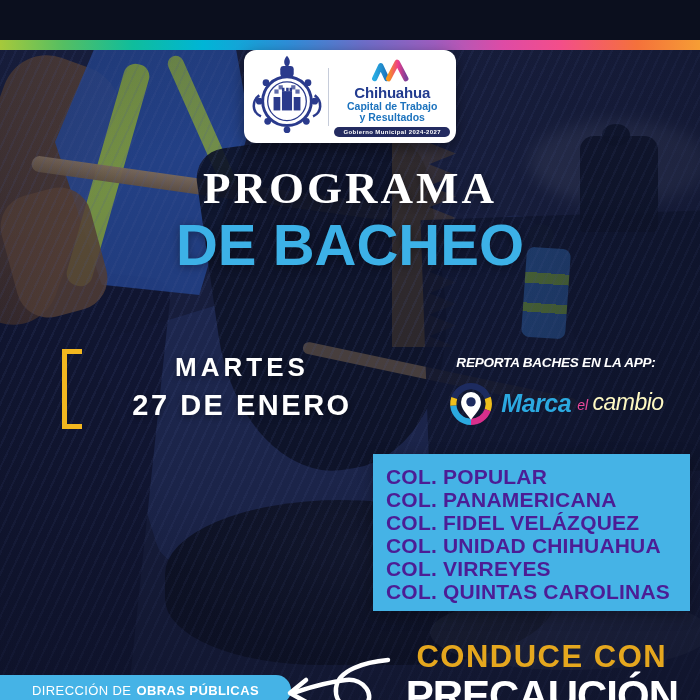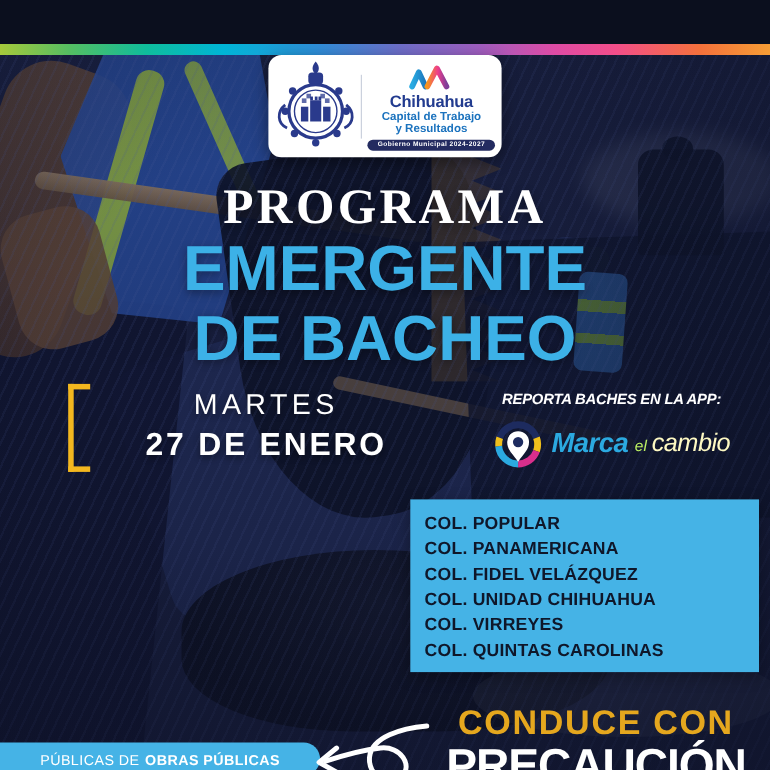--- a/index.html
+++ b/index.html
@@ -49,34 +49,34 @@
   .brand-name{font-size:15px;font-weight:800;color:#223B8F;letter-spacing:-.2px;margin-top:2px;}
   .brand-tag{font-size:10.5px;font-weight:700;color:#1C73BE;margin-top:1px;}
   .brand-pill{margin-top:4px;font-size:6px;font-weight:700;color:#fff;background:#232B60;border-radius:8px;padding:2px 9px;letter-spacing:.4px;white-space:nowrap;}
   
   .title{left:0;top:126px;width:700px;text-align:center;line-height:1;}
   .title-1{font-size:45px;font-weight:800;color:#FFFFFF;letter-spacing:3px;text-shadow:0 2px 8px rgba(0,0,0,.35);font-family:Liberation Serif, serif;}
   .title-2,.title-3{font-size:58px;font-weight:800;color:#3CB1E7;letter-spacing:0;margin-top:5px;text-shadow:0 2px 8px rgba(0,0,0,.35);}
   
   .bracket{left:62px;top:309px;width:15px;height:70px;border-left:5px solid #F3B71F;border-top:5px solid #F3B71F;border-bottom:5px solid #F3B71F;}
   .date{left:92px;top:314px;width:300px;text-align:center;color:#fff;line-height:1;text-shadow:0 2px 6px rgba(0,0,0,.4);}
-  .date-day{font-size:26px;font-weight:400;letter-spacing:4px;}
+  .date-day{font-size:26px;font-weight:700;letter-spacing:4px;}
   .date-date{font-size:29px;font-weight:800;letter-spacing:2.5px;margin-top:11px;}
   
   .report{left:446px;top:315px;width:220px;text-align:center;}
   .report-label{font-size:13.5px;font-weight:800;font-style:italic;color:#fff;letter-spacing:-.2px;white-space:nowrap;}
   .app-row{margin-top:11px;display:flex;align-items:center;justify-content:center;gap:7px;}
   .app-name{display:flex;align-items:flex-start;line-height:.85;font-style:italic;}
   .app-name-1{font-size:25px;font-weight:800;color:#2BA9E0;letter-spacing:-.5px;}
   .app-name-2{color:#fff;margin-left:6px;}
-  .app-el{font-size:14px;font-weight:400;font-style:italic;color:#bef264;}
+  .app-el{font-size:14px;font-weight:400;font-style:italic;color:#ec4899;}
   .app-cambio{font-size:23px;font-weight:400;font-style:italic;color:#fef9c3;letter-spacing:-.5px;}
   
   .colonias{left:373px;top:414px;width:317px;height:157px;background:#45B3E6;box-sizing:border-box;padding:11px 0 0 13px;box-shadow:0 4px 14px rgba(0,0,0,.3);}
-  .colonia{font-size:16px;font-weight:800;color:#0f172a;line-height:23px;letter-spacing:.2px;white-space:nowrap;}
+  .colonia{font-size:21px;font-weight:800;color:#4c1d95;line-height:23px;letter-spacing:.2px;white-space:nowrap;}
   
   .ribbon{left:0;top:635px;width:291px;height:30px;background:#45B3E6;border-radius:0 16px 16px 0;
     display:flex;align-items:center;justify-content:center;color:#fff;font-size:13px;letter-spacing:.4px;white-space:nowrap;}
   .ribbon .light{font-weight:400;}
   .ribbon .bold{font-weight:800;margin-left:5px;}
   .warning{right:22px;top:601px;text-align:center;line-height:1;}
   .warn-1{font-size:31px;font-weight:800;color:#E5A71E;letter-spacing:1.5px;}
   .warn-2{font-size:42px;font-weight:800;color:#fff;letter-spacing:-1px;margin-top:3px;}
   .arrow-wrap{left:270px;top:606px;width:130px;height:88px;}
 </style>
@@ -163,21 +163,20 @@
       </svg>
       <div class="brand-name">Chihuahua</div>
       <div class="brand-tag">Capital de Trabajo</div>
       <div class="brand-tag">y Resultados</div>
       <div class="brand-pill">Gobierno Municipal 2024-2027</div>
     </div>
   </div>
 
   <div class="abs title">
     <div class="title-1">PROGRAMA</div>
-    <div class="title-2">EMERGENTE</div>
     <div class="title-3">DE BACHEO</div>
   </div>
 
   <div class="abs bracket"></div>
   <div class="abs date">
     <div class="date-day">MARTES</div>
     <div class="date-date">27 DE ENERO</div>
   </div>
 
   <div class="abs report">
@@ -205,21 +204,21 @@
   <div class="abs colonias">
     <div class="colonia">COL. POPULAR</div>
     <div class="colonia">COL. PANAMERICANA</div>
     <div class="colonia">COL. FIDEL VELÁZQUEZ</div>
     <div class="colonia">COL. UNIDAD CHIHUAHUA</div>
     <div class="colonia">COL. VIRREYES</div>
     <div class="colonia">COL. QUINTAS CAROLINAS</div>
   </div>
 
   <div class="abs ribbon">
-    <span class="light">PÚBLICAS DE</span>
+    <span class="light">DIRECCIÓN DE</span>
     <span class="bold">OBRAS PÚBLICAS</span>
   </div>
 
   <div class="abs arrow-wrap">
     <svg width="130" height="88" viewBox="0 0 130 88">
       <path d="M118,14 C95,16 68,24 66,42 C64,60 84,70 95,60 C106,50 94,32 76,34 C58,36 38,42 26,46" fill="none" stroke="#FFFFFF" stroke-width="4.5" stroke-linecap="round"></path>
       <path d="M36,34 L20,47 L38,57" fill="none" stroke="#FFFFFF" stroke-width="4.5" stroke-linecap="round" stroke-linejoin="round"></path>
     </svg>
   </div>
 

